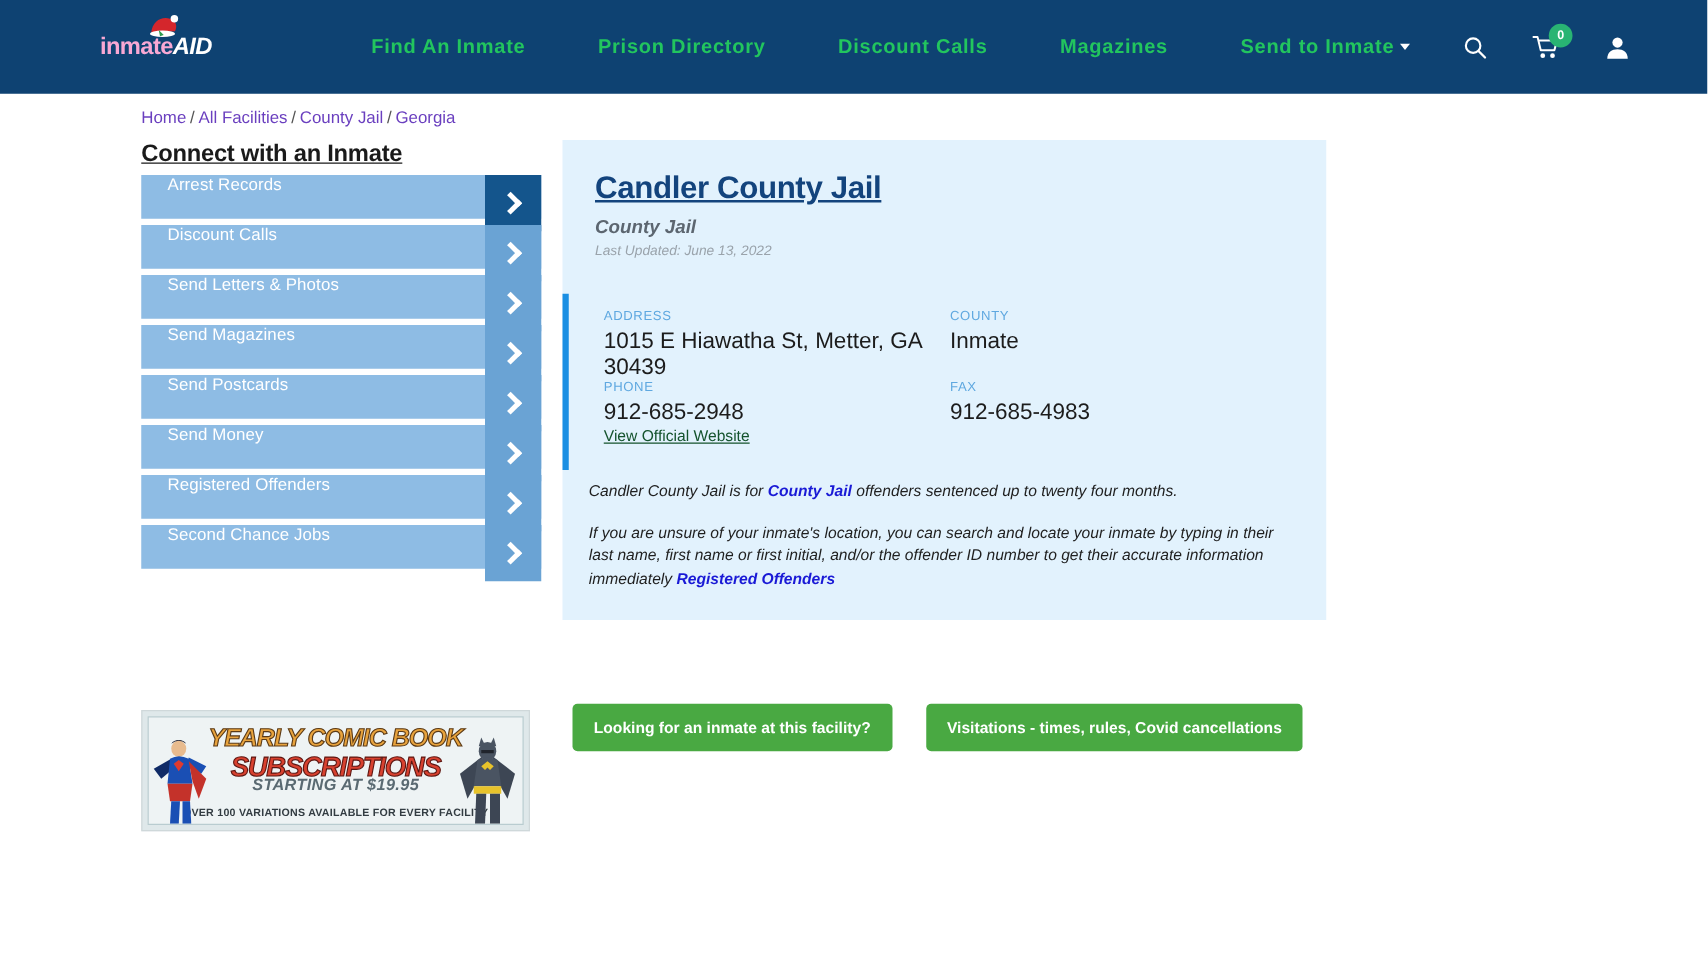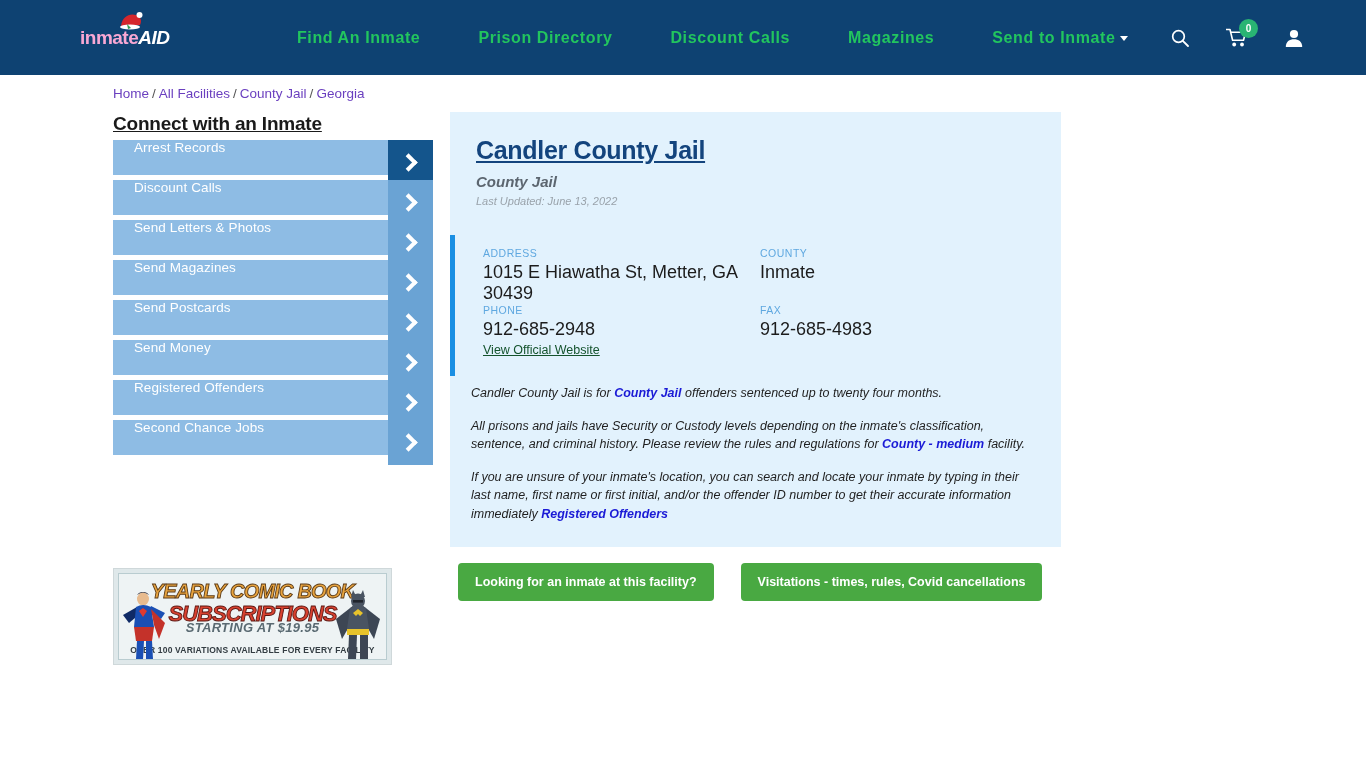--- a/index.html
+++ b/index.html
@@ -150,21 +150,21 @@
     border-top: 4px solid #ffffff;
     border-right: 4px solid #ffffff;
     transform: rotate(45deg);
     margin-left: -4px;
   }
 
   
   .ad {
     position: absolute;
     left: 113px; top: 568px;
-    width: 279px; height: 97px;
+    width: 311px; height: 97px;
     background: #dfe8ea;
     border: 1px solid #cfd8da;
     overflow: hidden;
   }
   .ad-inner {
     position: absolute;
     inset: 4px;
     border: 1px solid #b9ccd0;
     background: #eef3f4;
   }
@@ -479,21 +479,20 @@
       <div>
         <div class="d-label">FAX</div>
         <div class="d-value">912-685-4983</div>
       </div>
     </div>
     <a class="official-link">View Official Website</a>
   </div>
 
   <div class="desc">
     <p><span>Candler County Jail is for </span><a>County Jail</a><span> offenders sentenced up to twenty four months.</span></p>
-    <p><span>All prisons and jails have Security or Custody levels depending on the inmate's classification, sentence, and criminal history. Please review the rules and regulations for </span><a>County - medium</a><span> facility.</span></p>
     <p><span>If you are unsure of your inmate's location, you can search and locate your inmate by typing in their last name, first name or first initial, and/or the offender ID number to get their accurate information immediately </span><a>Registered Offenders</a></p>
   </div>
 </div>
 
 <div class="cta-row">
   <button class="cta">Looking for an inmate at this facility?</button>
   <button class="cta">Visitations - times, rules, Covid cancellations</button>
 </div>
 
 </body></html>

